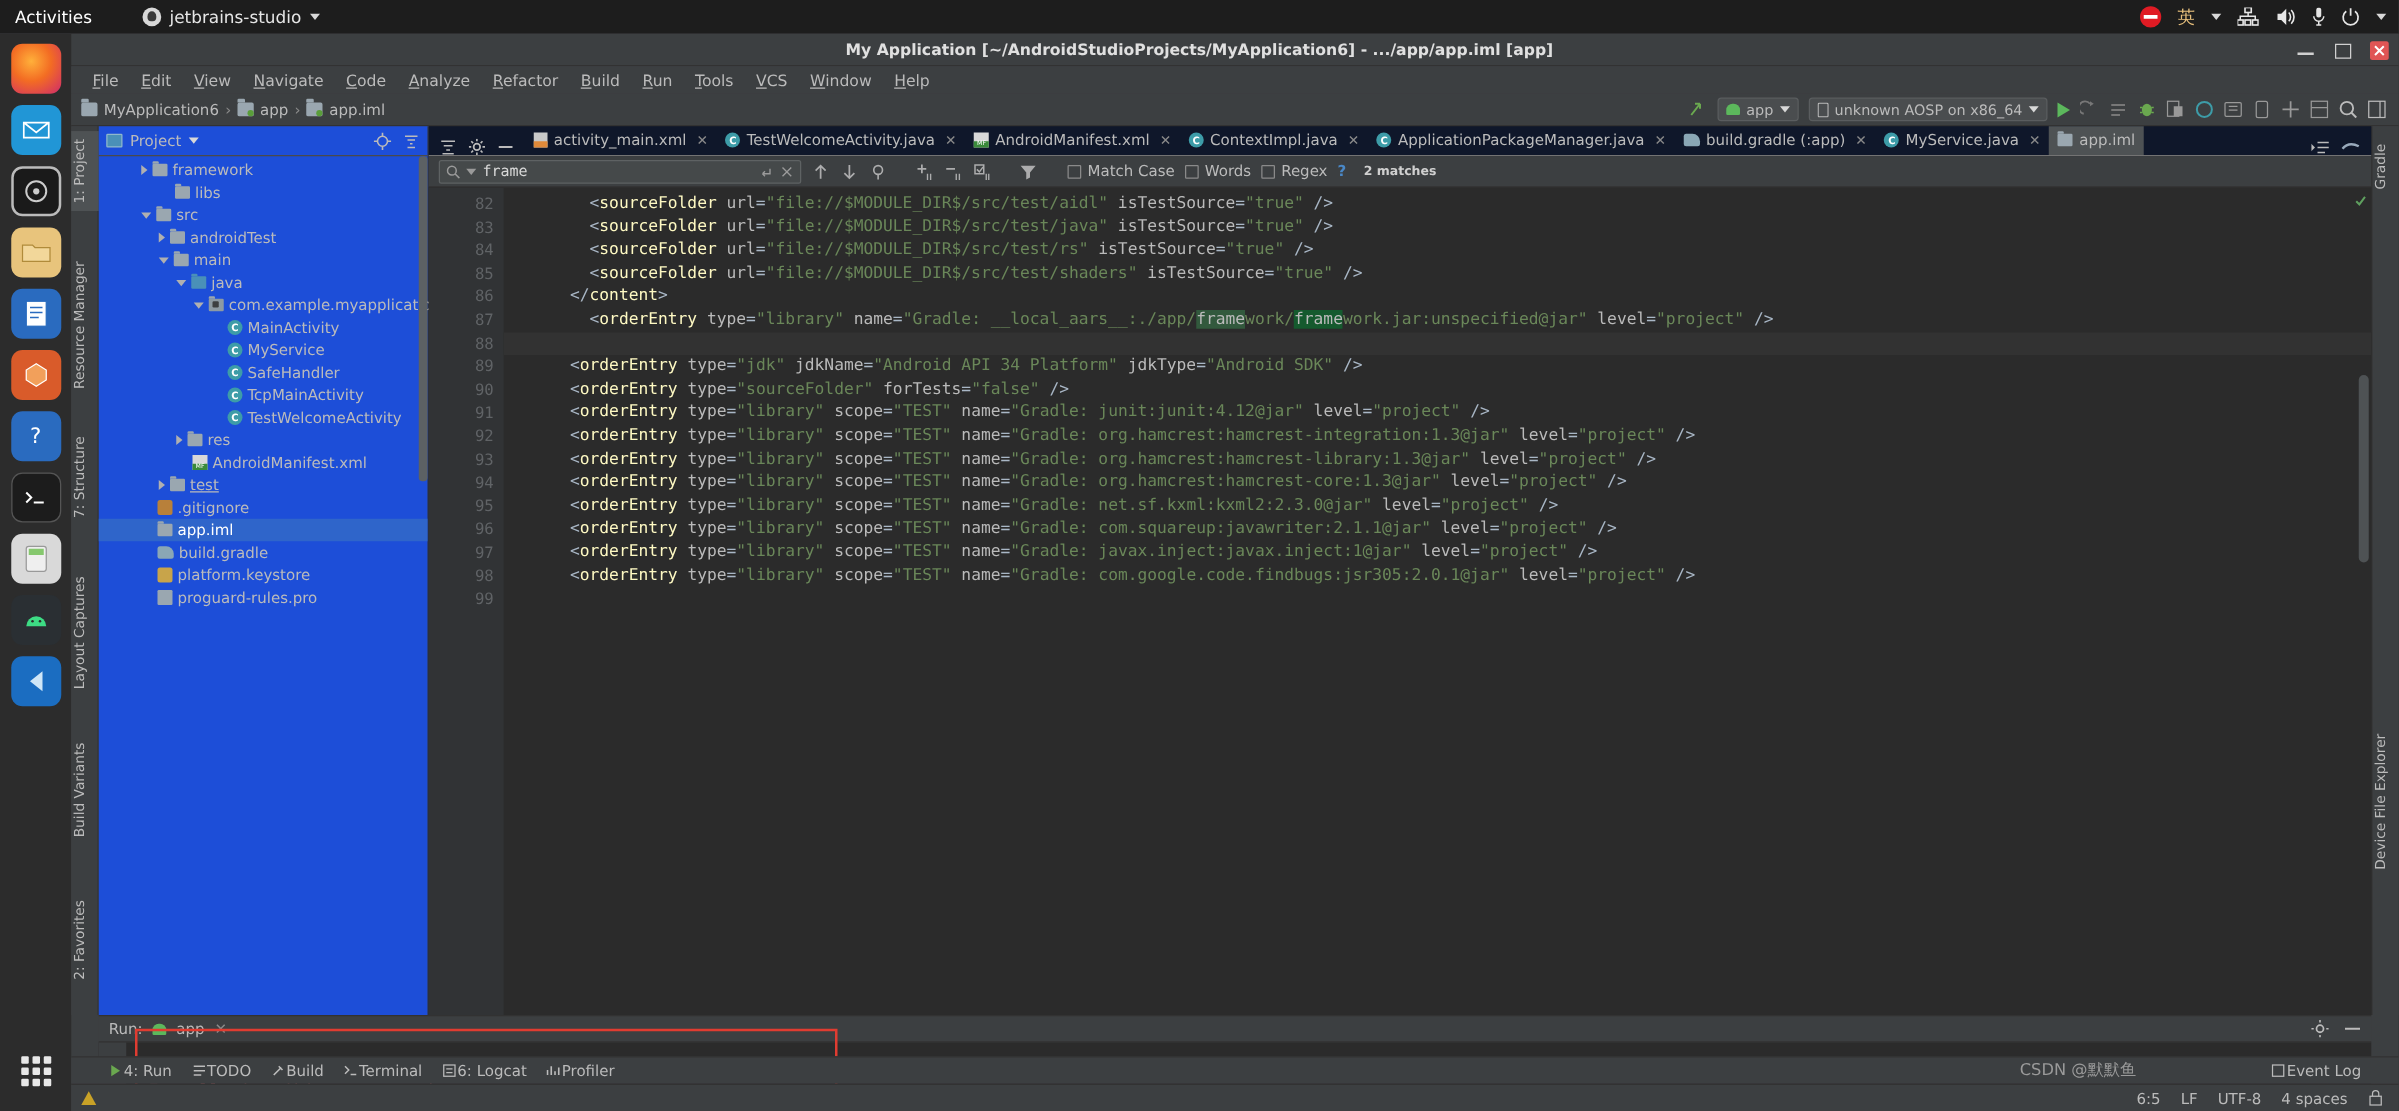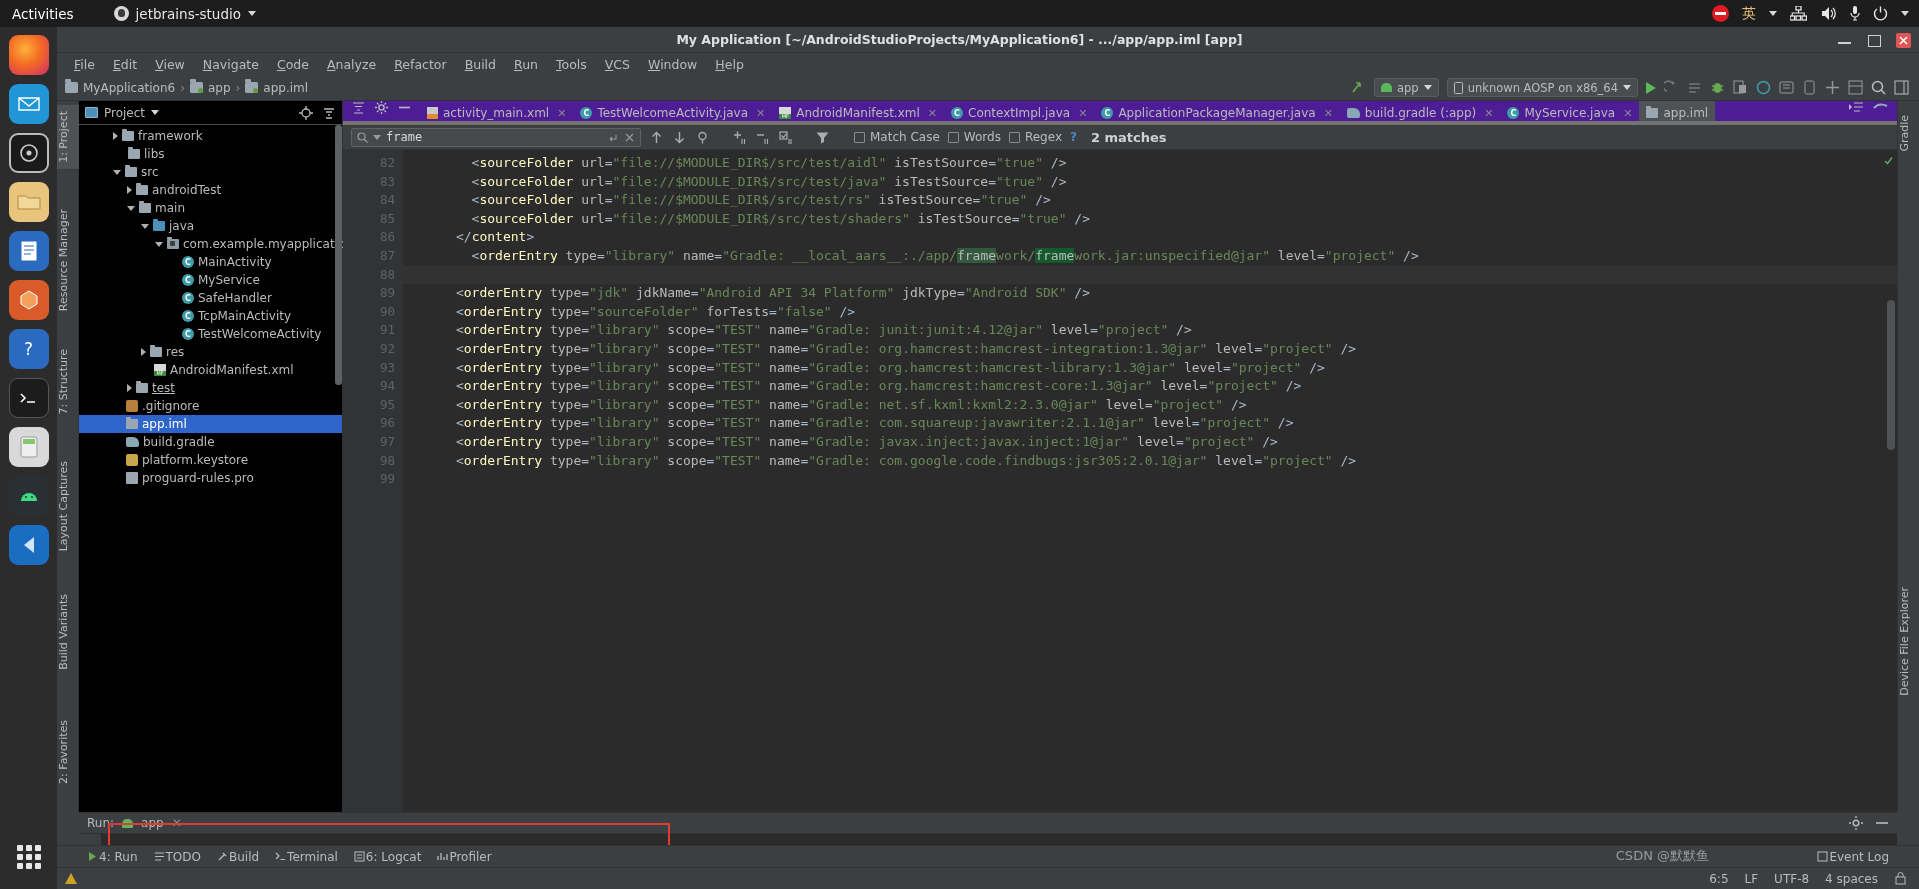--- a/index.html
+++ b/index.html
@@ -133,21 +133,21 @@
   }
   .vtab.sel { background: #4e5254; }
   
   .rstrip {
     position: absolute; right: 0; top: 74px; width: 22px; height: 711px; background: #3c3f41;
     border-left: 1px solid #323232;
   }
 
   
   .project-panel {
-    position: absolute; left: 79px; top: 74px; width: 264px; height: 711px; background: #000000;
+    position: absolute; left: 79px; top: 74px; width: 264px; height: 711px; background: #1d4ed8;
     border-right: 1px solid #323232;
   }
   .pp-header {
     height: 24px; display: flex; align-items: center; gap: 6px; padding: 0 6px; font-size: 12px; color: #bbbbbb;
     border-bottom: 1px solid #4a4a4a;
   }
   .pp-icon { width: 13px; height: 11px; background: #4a90b8; border: 1px solid #8fb8cc; border-radius: 1px; }
   .pp-tools { margin-left: auto; display: flex; align-items: center; gap: 9px; }
   .tree { padding-top: 2px; font-size: 12px; color: #bbbbbb; }
   .node { height: 18px; display: flex; align-items: center; gap: 4px; padding-left: 6px; white-space: nowrap; }
@@ -169,22 +169,22 @@
   .grad-ic { width: 13px; height: 10px; background: #8aa7b5; border-radius: 2px 6px 2px 2px; flex: none; }
   .key-ic { width: 12px; height: 12px; background: #c8a44a; border-radius: 2px; flex:none; }
   .pro-ic { width: 12px; height: 12px; background: #9aa7b0; border-radius: 1px; flex:none; }
   .pp-scroll { position: absolute; right: 0; top: 24px; width: 7px; height: 260px; background: #5c6164; border-radius: 3px;}
 
   
   .editor-wrap {
     position: absolute; left: 343px; top: 74px; right: 22px; height: 711px; background: #2b2b2b;
   }
   .tabs {
-    height: 24px; background: #4c1d95; display: flex; align-items: flex-start; font-size: 12px; color: #bbbbbb;
-    border-bottom: 4px solid #737373; white-space: nowrap; overflow: hidden;
+    height: 24px; background: #0f172a; display: flex; align-items: flex-end; font-size: 12px; color: #bbbbbb;
+    border-bottom: 1px solid #737373; white-space: nowrap; overflow: hidden;
   }
   .tab-lead { display: flex; align-items: center; gap: 10px; padding: 0 9px; }
   .etab { display: flex; align-items: center; gap: 5px; padding: 0 7px; height: 24px; }
   .etab.active { background: #4e5254; }
   .etab .x { color: #8a8a8a; font-size: 11px; margin-left: 3px; }
   .xml-ic { width: 11px; height: 12px; background: #c9c9c9; position: relative; flex:none; }
   .xml-ic::after { content:""; position:absolute; left:0;bottom:0;width:11px;height:5px;background:#e08a3a;}
   .tabs-right { margin-left: auto; display: flex; align-items: center; gap: 8px; padding: 0 8px; }
 
   .findbar {
@@ -193,21 +193,21 @@
   }
   .find-field {
     display: flex; align-items: center; gap: 5px; background: #45494a; border: 1px solid #5e6263;
     border-radius: 2px; height: 19px; width: 290px; padding: 0 5px; color: #d8d8d8;
     font-family: "DejaVu Sans Mono", "Liberation Mono", monospace; font-size: 12px;
   }
   .find-field .ff-text { flex: 1; }
   .fb-ic { width: 15px; height: 15px; opacity: .8; }
   .cbx { width: 11px; height: 11px; border: 1px solid #8a8a8a; background: #3c3f41; display:inline-block; border-radius:1px;}
   .chk-lbl { display: flex; align-items: center; gap: 5px; }
-  .matches { font-weight: bold; color: #d0d0d0; font-size: 13px; margin-left: 6px; }
+  .matches { font-weight: bold; color: #d0d0d0; font-size: 10px; margin-left: 6px; }
 
   .code-area {
     position: relative; height: 662px; background: #2b2b2b; overflow: hidden;
     font-family: "DejaVu Sans Mono", "Liberation Mono", monospace; font-size: 13px;
   }
   .gutter {
     position: absolute; left: 0; top: 0; width: 60px; height: 100%; background: #313335;
     color: #606366; text-align: right; padding-top: 4px;
   }
   .gutter div { height: 18.6px; line-height: 18.6px; padding-right: 8px; font-size: 12.5px; }
@@ -509,21 +509,21 @@
               <path d="M2 3 h10 M4 6 h6 M6 9 h2 M4 12 h6" stroke="#bbb" stroke-width="1.3"></path>
             </svg>
         </span>
       </div>
       <div class="tree" id="tree">
           <div class="node" style="padding-left: 34px;">
             <span class="arrow-r"></span>
             <span class="f-ic"></span>
             <span>framework</span>
           </div>
-          <div class="node" style="padding-left: 36px;">
+          <div class="node" style="padding-left: 48px;">
             <span class="sp"></span>
             <span class="f-ic"></span>
             <span>libs</span>
           </div>
           <div class="node" style="padding-left: 34px;">
             <span class="arrow-d"></span>
             <span class="f-ic"></span>
             <span>src</span>
           </div>
           <div class="node" style="padding-left: 48px;">

